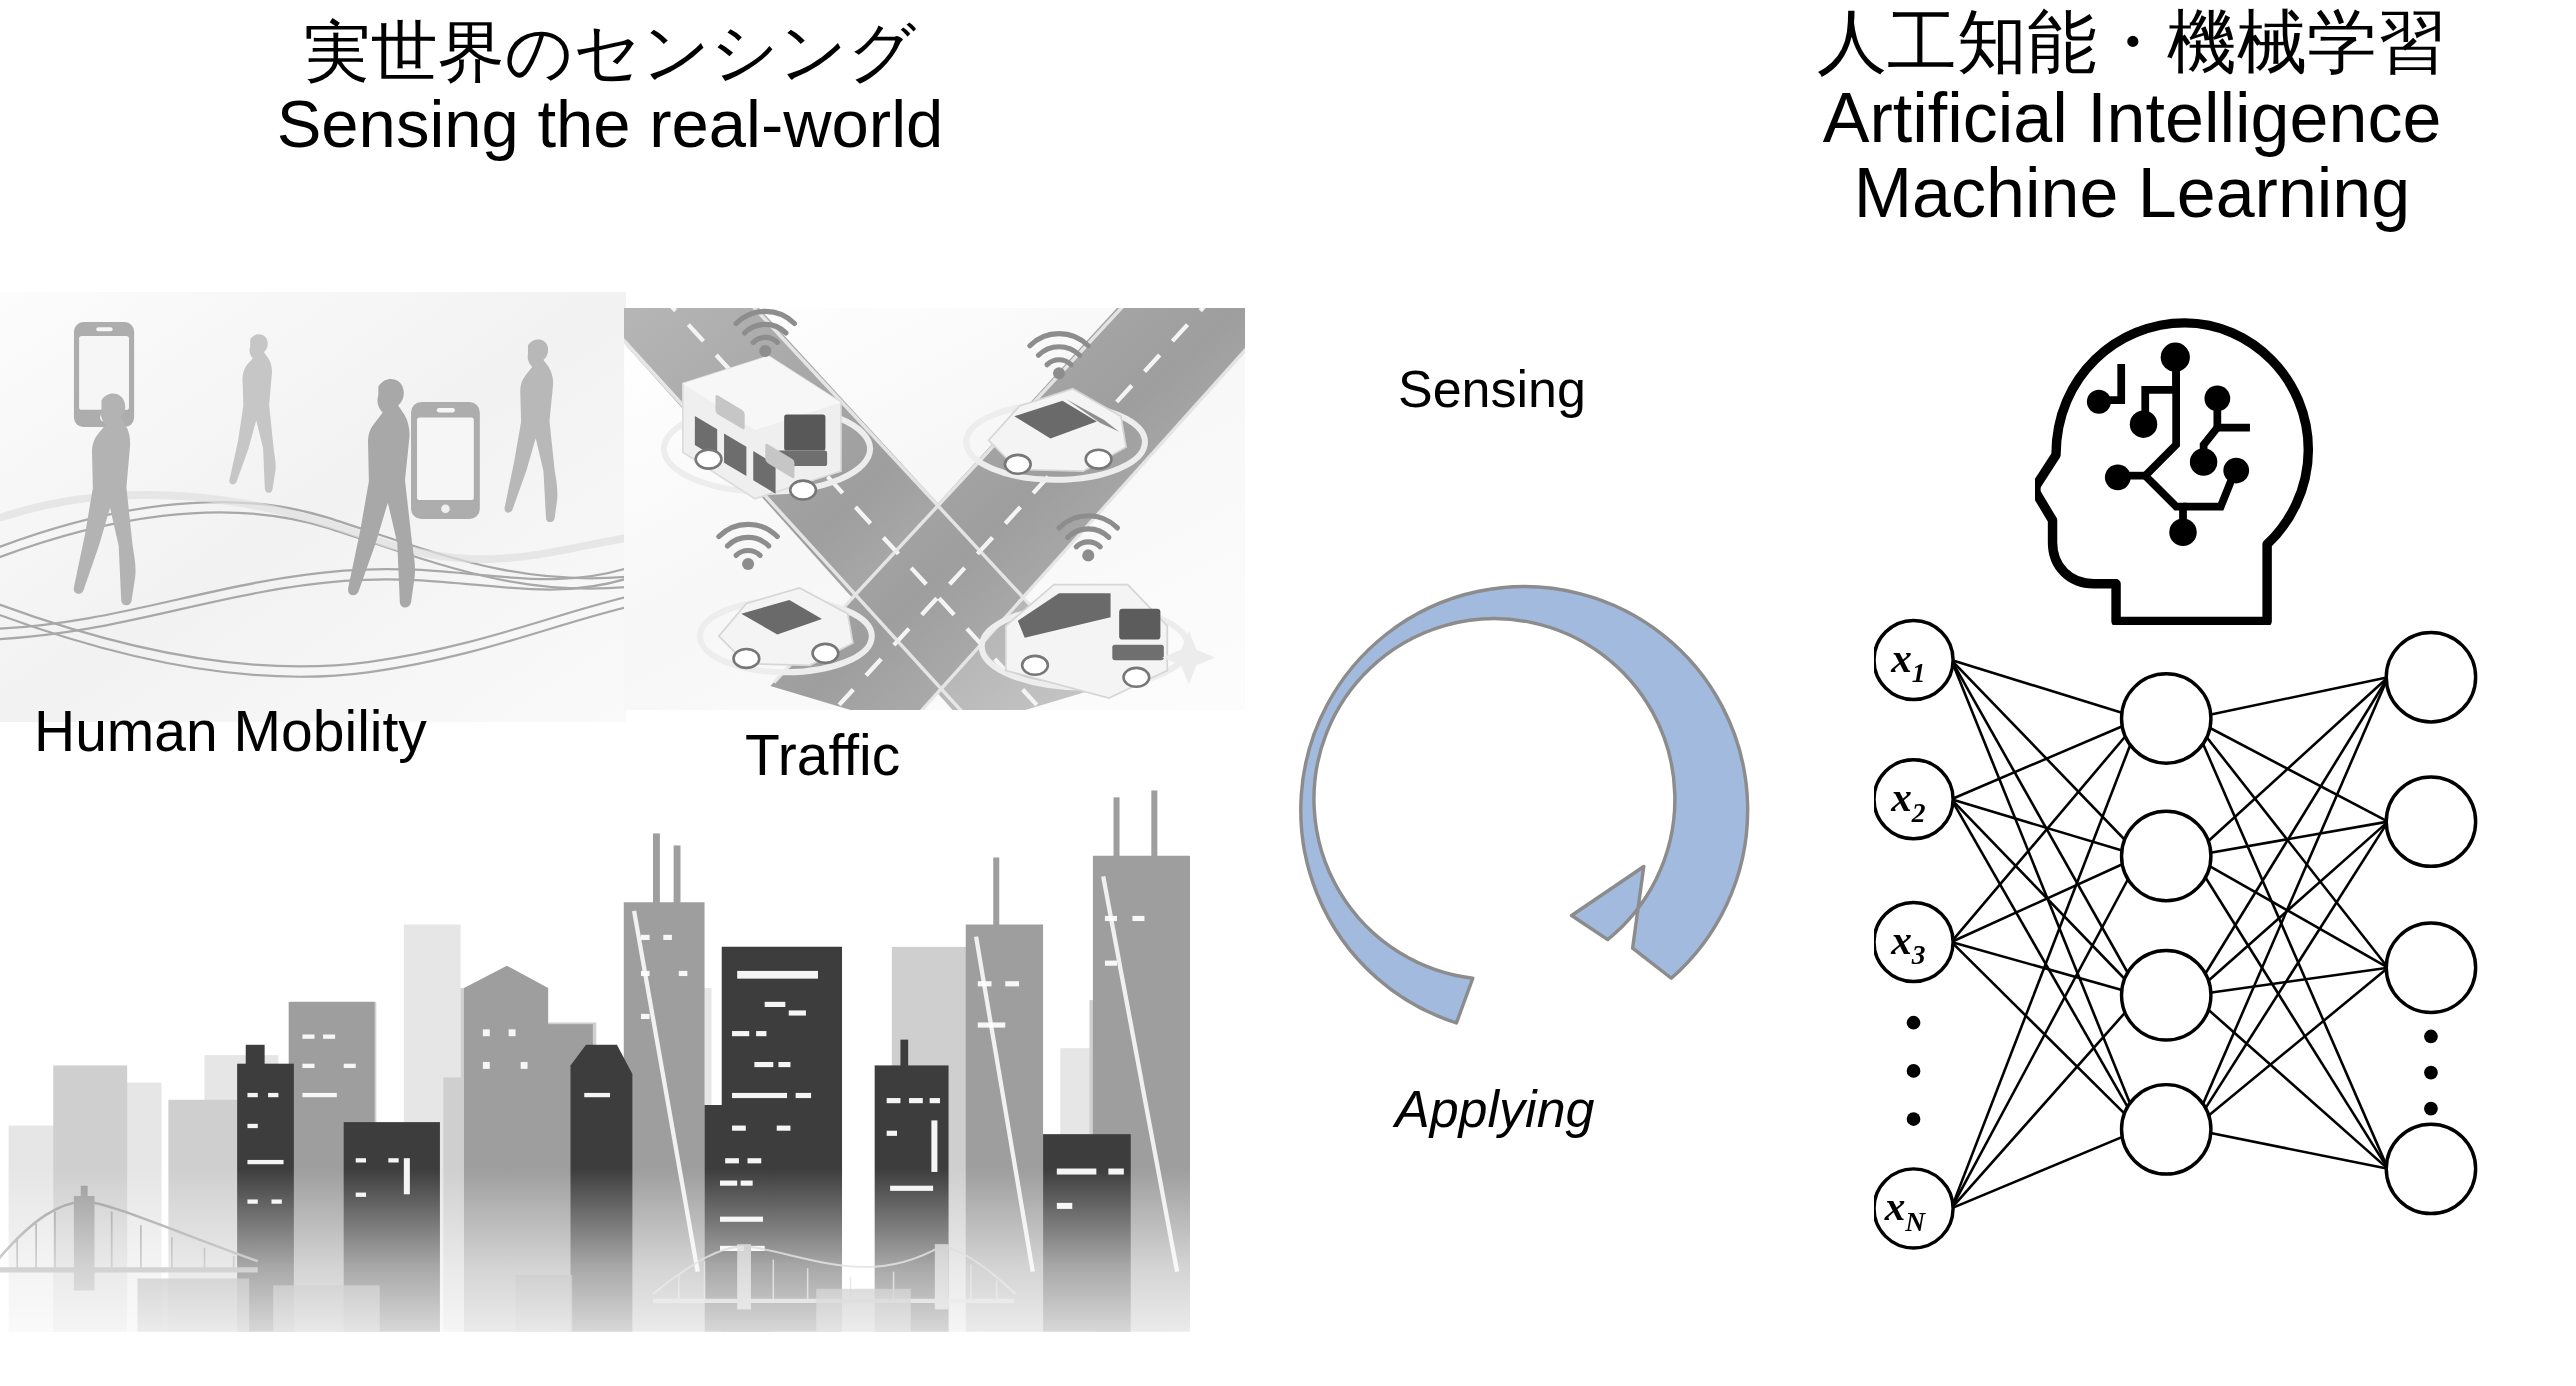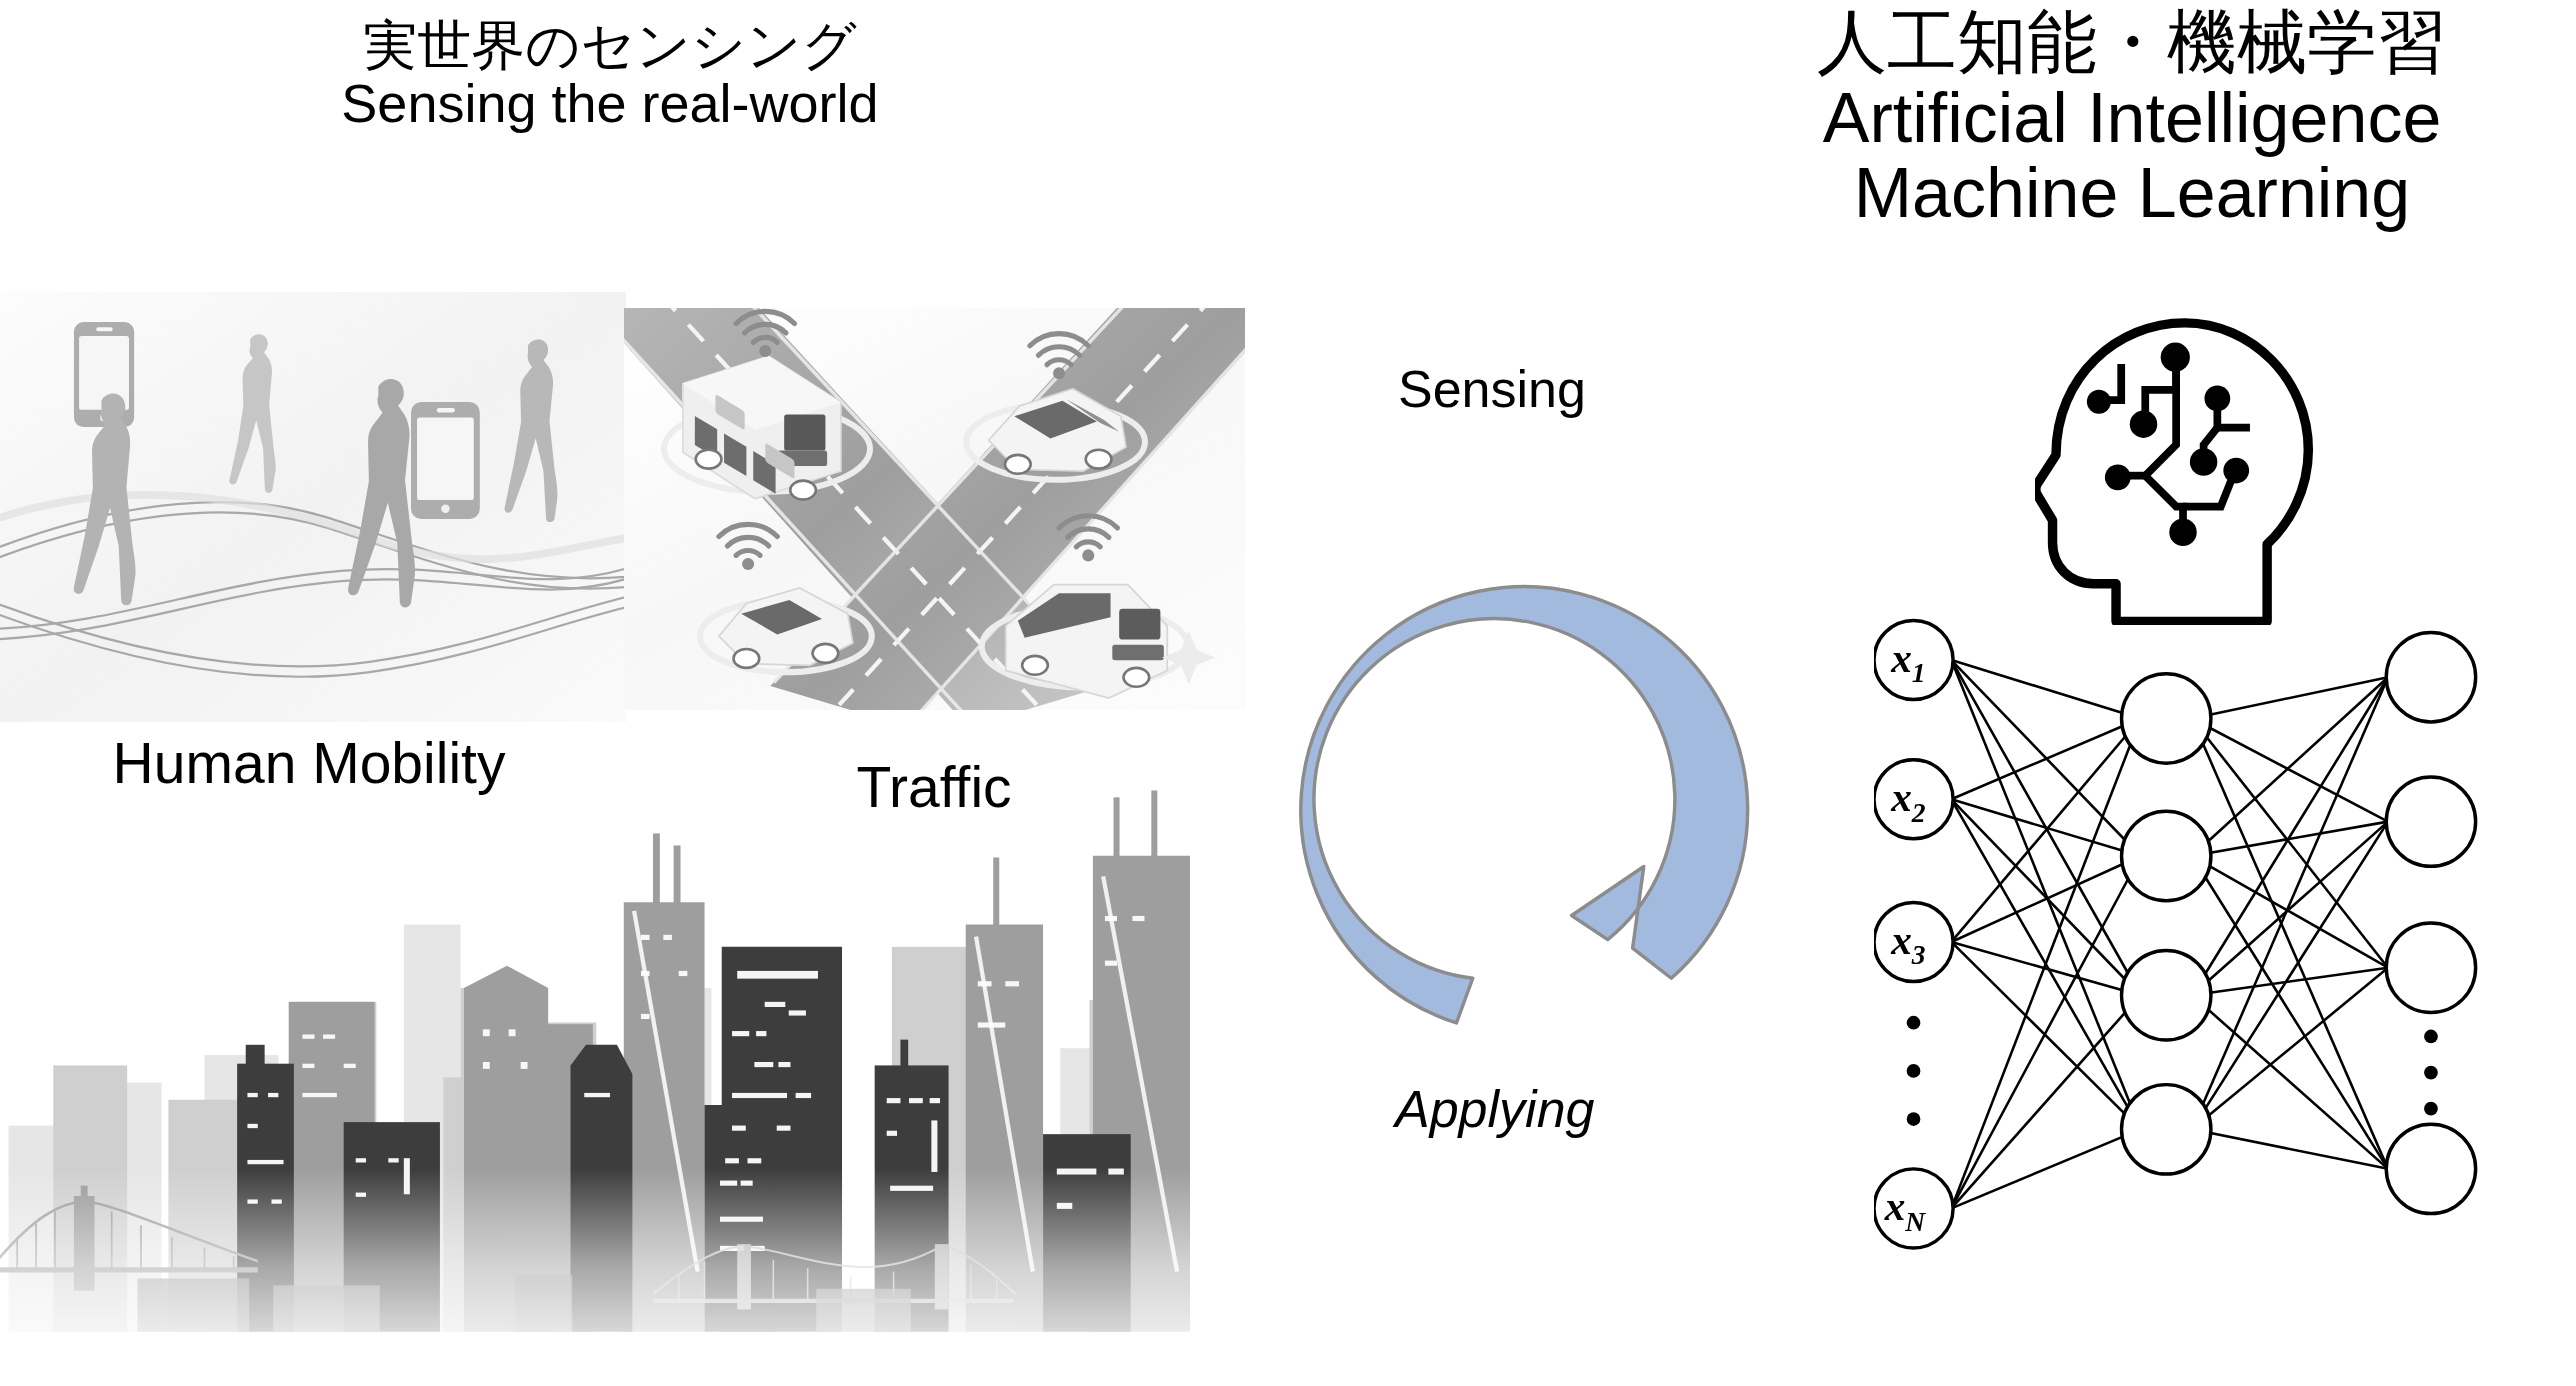--- a/index.html
+++ b/index.html
@@ -4,25 +4,25 @@
 <style>
   html,body{margin:0;padding:0;background:#fff;}
   #page{position:relative;width:2576px;height:1386px;background:#ffffff;overflow:hidden;
         font-family:"Liberation Sans","DejaVu Sans",sans-serif;color:#000;}
 
   .abs{position:absolute;}
 
   
   .title-block{position:absolute;text-align:center;line-height:1.08;}
   .title-line{display:block;white-space:nowrap;}
-  #title-left{left:103px;top:15.5px;width:1014px;font-size:54px;}
+  #title-left{left:103px;top:15.5px;width:1014px;font-size:67px;}
   #title-right{left:1685px;top:5.2px;width:894px;font-size:70px;}
 
   
-  .caption{position:absolute;text-align:center;font-size:57px;line-height:1.18;white-space:nowrap;margin-top:32px;}
+  .caption{position:absolute;text-align:left;font-size:57px;line-height:1.18;white-space:nowrap;}
   #cap-mobility{left:34px;top:698px;width:550px;}
   #cap-traffic{left:745px;top:722px;width:378px;}
 
   
   .cycle-label{position:absolute;font-size:52px;white-space:nowrap;}
   #label-sensing{left:1398px;top:359px;}
   #label-applying{left:1395px;top:1079px;font-style:italic;}
 
   
   #img-mobility{left:0px;top:292px;width:626px;height:430px;overflow:hidden;

